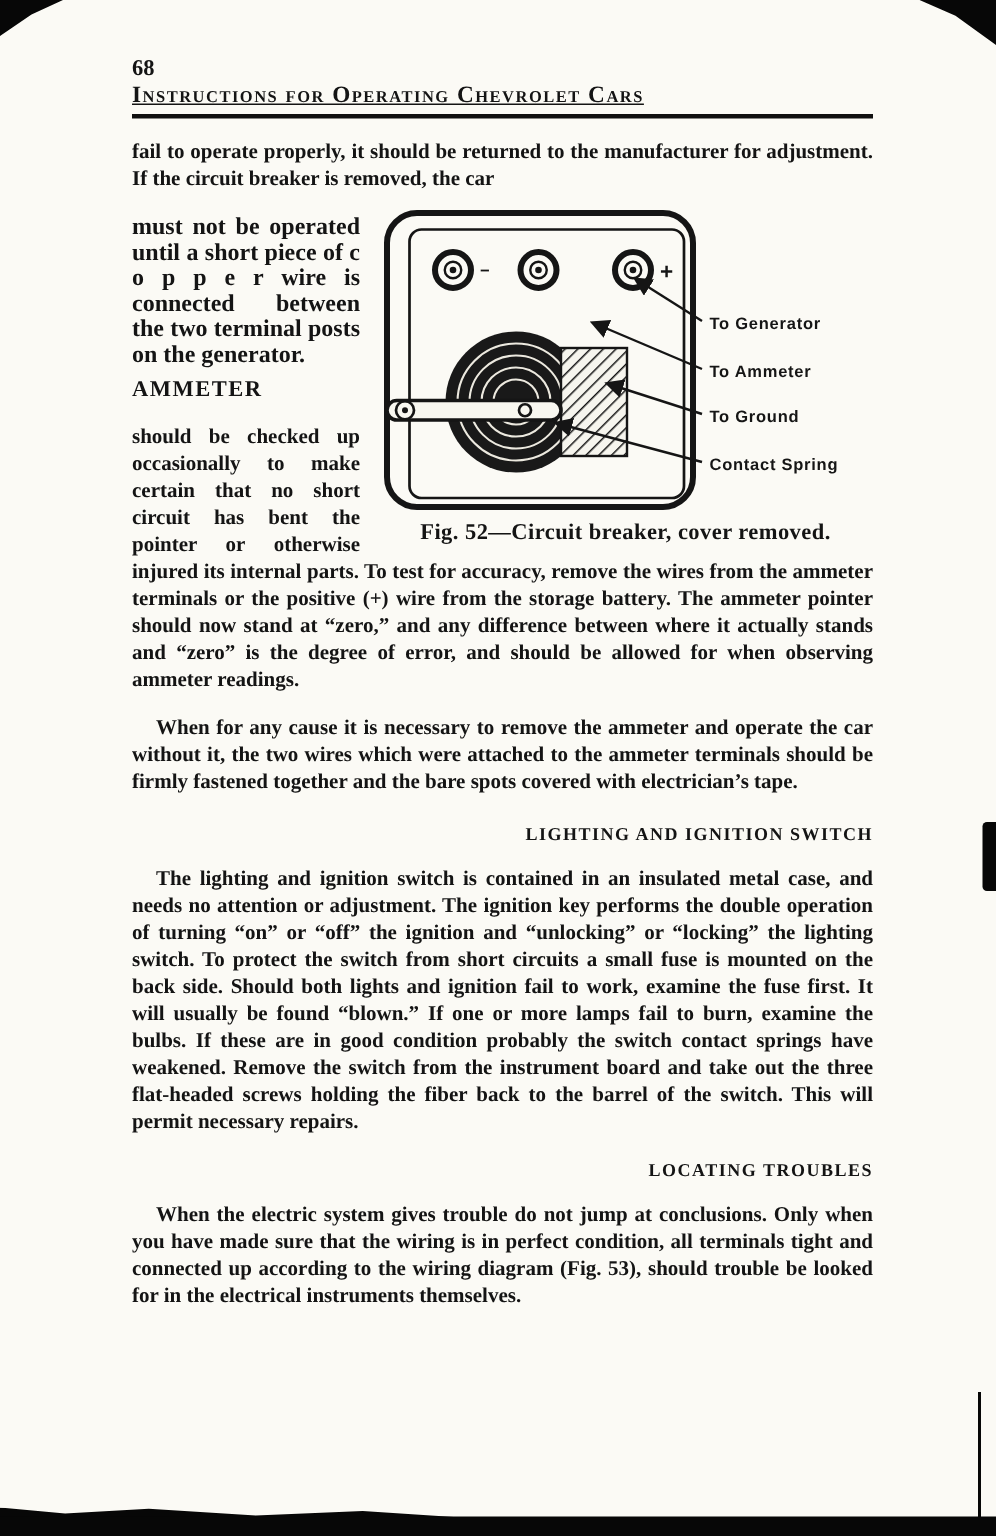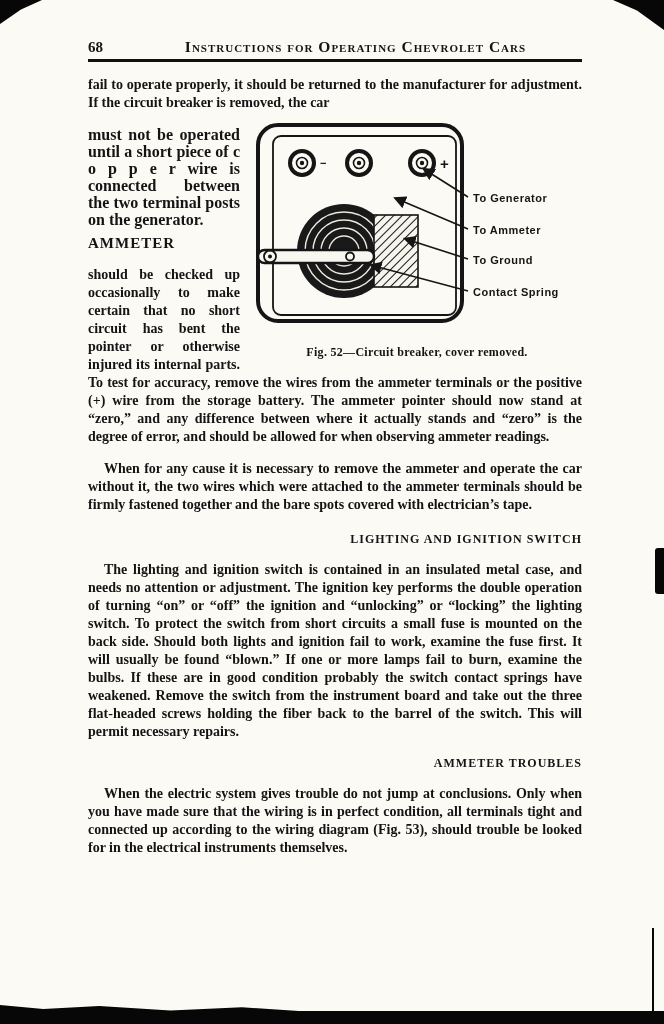--- a/index.html
+++ b/index.html
@@ -15,33 +15,35 @@
     padding: 38px 82px 0 88px;
     position: relative;
   }
   
   .header {
     display: flex;
     align-items: baseline;
     border-bottom: 3px solid #101010;
     padding-bottom: 3px;
     margin-bottom: 12px;
+    flex-direction: column;
   }
   .page-num {
     font-weight: bold;
     font-size: 15px;
     margin-right: 26px;
   }
   .header-title {
     font-weight: bold;
     font-size: 15.5px;
     font-variant: small-caps;
     letter-spacing: 1px;
     flex: 1;
     text-align: center;
+    text-decoration: underline;
   }
   
   p {
     margin: 14px 0 3px 0;
     font-size: 14px;
     line-height: 18px;
     font-weight: bold;
     text-align: justify;
   }
   .indent { text-indent: 16px; }
@@ -61,24 +63,24 @@
     font-weight: bold;
   }
   
   .figure {
     float: right;
     width: 330px;
     margin: 4px 0 6px 12px;
   }
   .figure svg { display: block; }
   .fig-caption {
-    font-size: 12px;
+    font-size: 15px;
     font-weight: bold;
     text-align: center;
-    margin-top: 18px;
+    margin-top: 3px;
     letter-spacing: 0.3px;
   }
   .svg-label {
     font-family: "Liberation Sans", "DejaVu Sans", sans-serif;
     font-weight: bold;
     font-size: 11px;
     fill: #151515;
     letter-spacing: 0.5px;
   }
   .clear { clear: both; }
@@ -186,21 +188,21 @@
 
   <p>should be checked up occasionally to make certain that no short circuit has bent the pointer or otherwise injured its internal parts. To test for accuracy, remove the wires from the ammeter terminals or the positive (+) wire from the storage battery.  The ammeter pointer should now stand at “zero,” and any difference between where it actually stands and “zero” is the degree of error, and should be allowed for when observing ammeter readings.</p>
 
   <p class="indent">When for any cause it is necessary to remove the ammeter and operate the car without it, the two wires which were attached to the ammeter terminals should be firmly fastened together and the bare spots covered with electrician’s tape.</p>
 
   <div class="clear"></div>
 
   <h2 class="section-heading">LIGHTING AND IGNITION SWITCH</h2>
   <p class="indent">The lighting and ignition switch is contained in an insulated metal case, and needs no attention or adjustment.  The ignition key performs the double operation of turning “on” or “off” the ignition and “unlocking” or “locking” the lighting switch.  To protect the switch from short circuits a small fuse is mounted on the back side.  Should both lights and ignition fail to work, examine the fuse first.  It will usually be found “blown.”  If one or more lamps fail to burn, examine the bulbs.  If these are in good condition probably the switch contact springs have weakened.  Remove the switch from the instrument board and take out the three flat-headed screws holding the fiber back to the barrel of the switch.  This will permit necessary repairs.</p>
 
-  <h2 class="section-heading">AMMETER TROUBLES</h2>
+  <h2 class="section-heading">LOCATING TROUBLES</h2>
   <p class="indent">When the electric system gives trouble do not jump at conclusions.  Only when you have made sure that the wiring is in perfect condition, all terminals tight and connected up according to the wiring diagram (Fig. 53), should trouble be looked for in the electrical instruments themselves.</p>
 
 </div>
 
 <div class="artifact a-tl"></div>
 <div class="artifact a-tr"></div>
 <div class="artifact a-rm"></div>
 <div class="artifact a-rl"></div>
 <div class="artifact a-bl"></div>
 <div class="artifact a-bb"></div>

